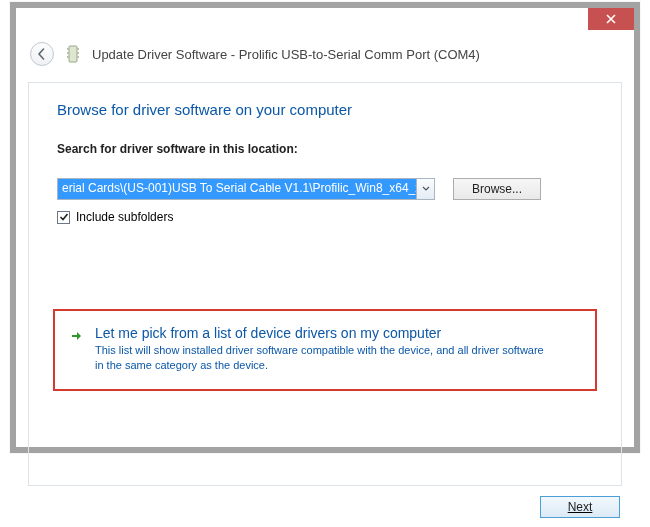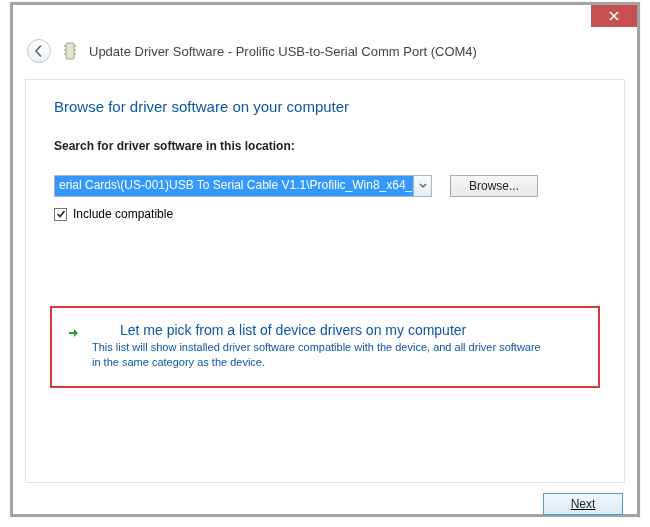--- a/index.html
+++ b/index.html
@@ -9,23 +9,23 @@
     height: 527px;
     font-family: "Segoe UI", Tahoma, sans-serif;
     font-size: 12px;
     background: #fff;
     position: relative;
     overflow: hidden;
   }
   .window {
     position: absolute;
     left: 10px; top: 2px;
-    width: 630px; height: 515px;
-    background: #fff;
-    border: 3px solid #a3a3a3;
+    width: 630px; height: 451px;
+    background: #fff;
+    border: 6px solid #a3a3a3;
     box-shadow: 0 0 0 1px rgba(0,0,0,0.03);
   }
   .titlebar {
     height: 28px;
     background: #fff;
     display: flex;
     justify-content: flex-end;
   }
   .close-btn {
     width: 46px; height: 22px;
@@ -135,21 +135,20 @@
   }
   .opt-inner { display: flex; gap: 10px; align-items: flex-start; }
   .arrow-icon {
     width: 16px; height: 16px; margin-top: 3px;
     display: flex; align-items: center; justify-content: center;
   }
   .opt-title {
     color: #0b57a8;
     font-size: 14px;
     margin-bottom: 2px;
-    margin-left: 28px;
   }
   .opt-desc {
     color: #0b57a8;
     font-size: 11px;
     line-height: 1.35;
     max-width: 460px;
   }
   .watermark {
     position: absolute;
     right: 14px; bottom: 6px;
@@ -223,21 +222,21 @@
       </div>
       <div class="win-btn">Browse...</div>
     </div>
 
     <div class="checkbox-row">
       <div class="cb">
         <svg viewBox="0 0 10 10">
           <path d="M1.5 5 L4 7.5 L8.5 2" stroke="#222" stroke-width="1.6" fill="none"></path>
         </svg>
       </div>
-      <span>Include compatible</span>
+      <span>Include subfolders</span>
     </div>
 
     <div class="option-box">
       <div class="opt-inner">
         <div class="arrow-icon">
           <svg width="14" height="14" viewBox="0 0 14 14">
             <path d="M2 7 L10 7" stroke="#2e9a2e" stroke-width="2"></path>
             <path d="M7 3 L11 7 L7 11" fill="#2e9a2e"></path>
           </svg>
         </div>

